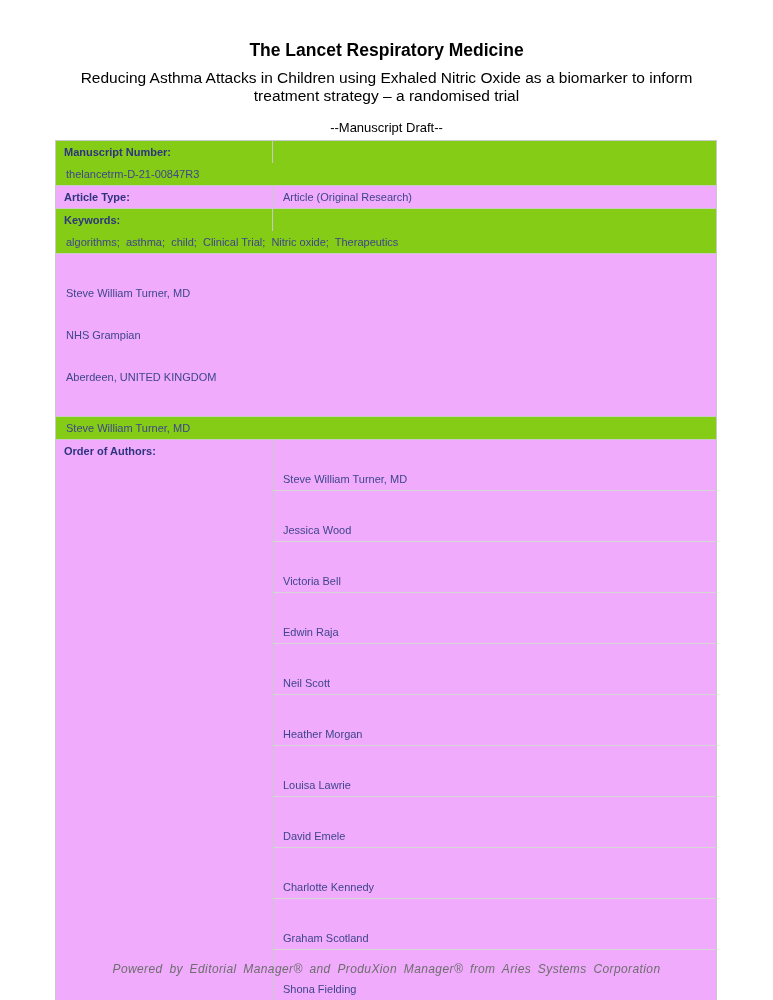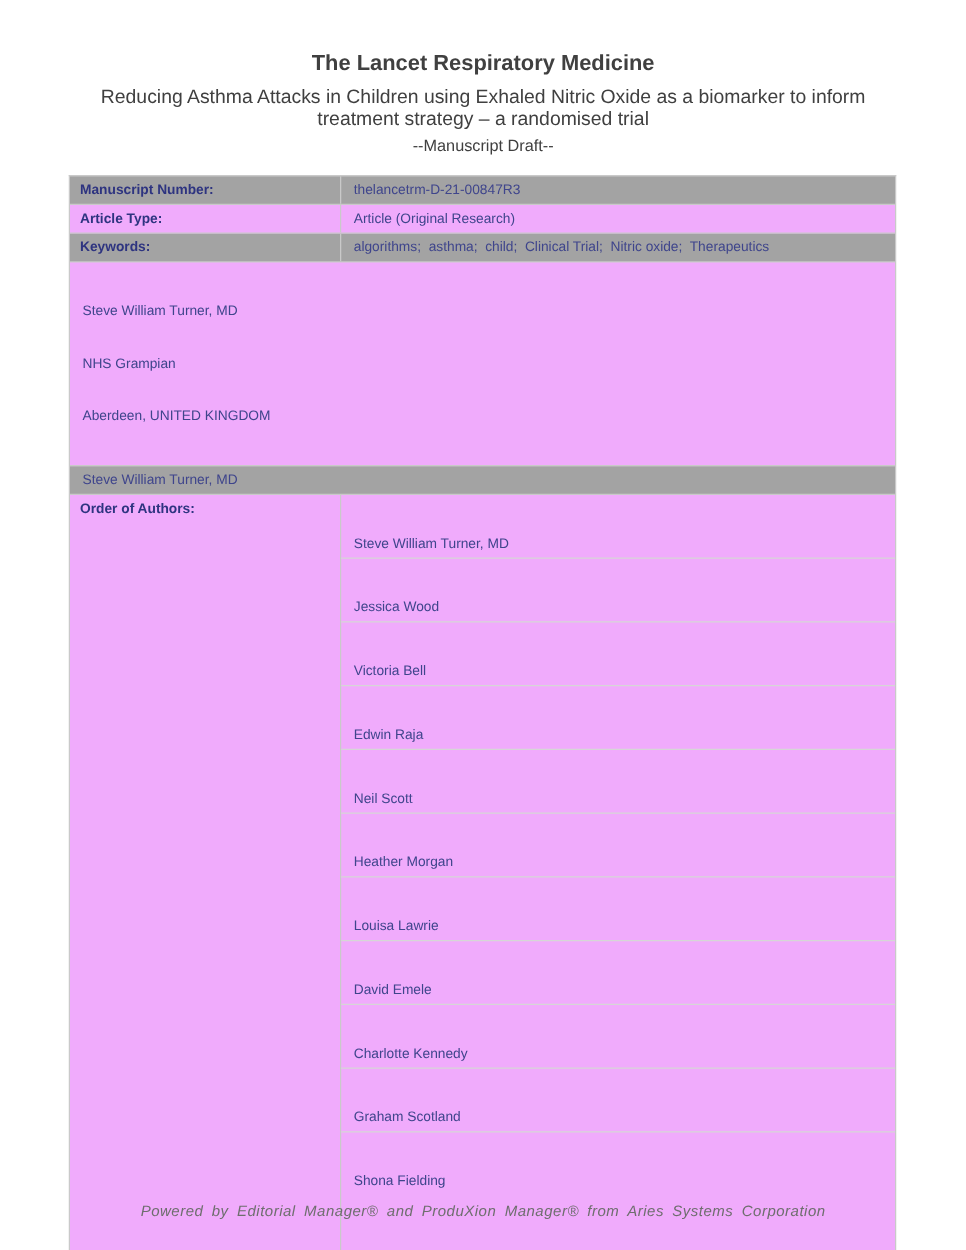--- a/index.html
+++ b/index.html
@@ -12,56 +12,56 @@
     font-family: "Liberation Sans", sans-serif;
   }
   .page {
     position: relative;
     width: 773px;
     height: 1000px;
   }
   .header {
     padding-top: 40px;
     text-align: center;
-    color: #404040;
+    color: #000000;
   }
   .journal-title {
     font-size: 17.5px;
     font-weight: bold;
     margin: 0 auto 8px auto;
   }
   .manuscript-title {
     font-size: 15.5px;
     font-weight: normal;
     line-height: 1.18;
     max-width: 665px;
     margin: 0 auto;
   }
   .draft-label {
     font-size: 13px;
     font-weight: normal;
-    margin-top: 3px;
+    margin-top: 14px;
   }
   .mtable {
     position: absolute;
     left: 55px;
     top: 140px;
     width: 662px;
     border: 1px solid #c9c9c9;
     border-bottom: none;
     font-size: 11px;
     color: #3f458c;
     box-sizing: border-box;
   }
   .row {
     display: flex;
     border-bottom: 1px solid #c9c9c9;
     background: #f0abfc;
   }
-  .row.shaded { background: #a3a3a3; }
+  .row.shaded { background: #84cc16; flex-direction: column; }
   .cell-label {
     width: 217px;
     min-width: 217px;
     box-sizing: border-box;
     border-right: 1px solid #c9c9c9;
     padding: 4px 8px;
     font-weight: bold;
     color: #2e3480;
     line-height: 14px;
   }

